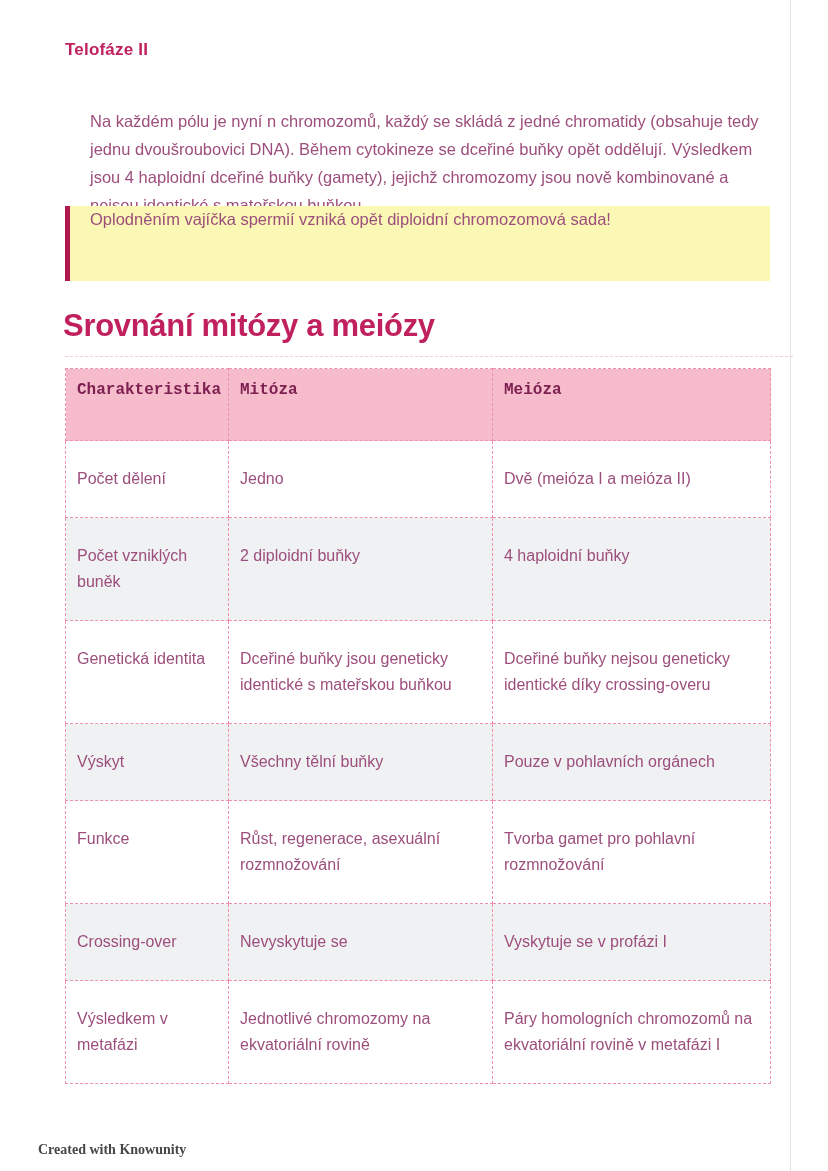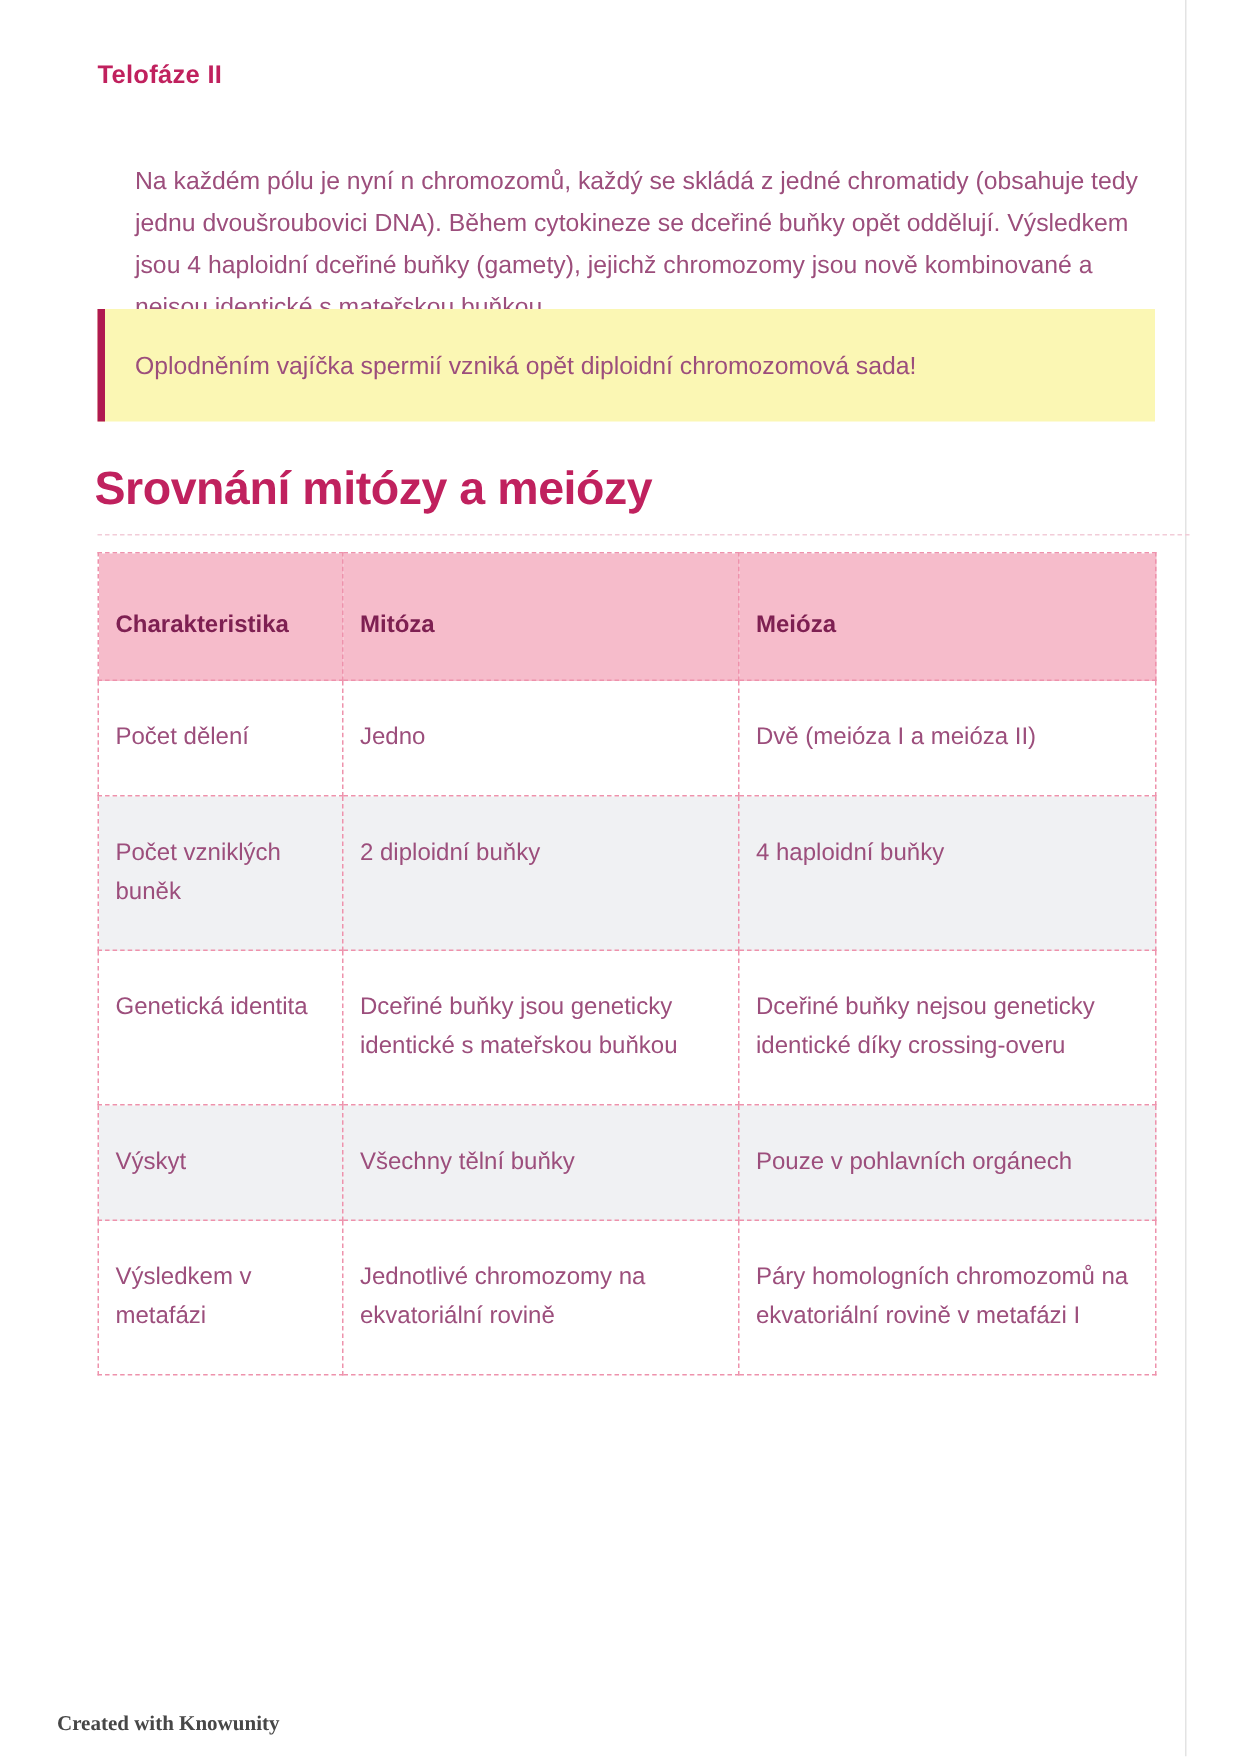--- a/index.html
+++ b/index.html
@@ -34,21 +34,21 @@
     letter-spacing: 0.2px;
   }
   .body-paragraph {
     position: absolute; left: 90px; top: 87px; width: 678px;
     font-size: 16.5px; line-height: 28px; color: var(--body-text); margin-top: 20px;
   }
   .callout {
     position: absolute; left: 65px; top: 206px; width: 705px; height: 75px;
     background: var(--callout-bg);
     border-left: 5px solid var(--callout-border);
-    display: flex; align-items: center;
+    display: flex; 
     padding-left: 20px; padding-right: 16px;
   }
   .callout-text {
     font-size: 16.5px; line-height: 26px; color: var(--body-text);
   }
   .main-heading {
     position: absolute; left: 63px; top: 308px;
     font-size: 31px; font-weight: bold; color: var(--accent);
     letter-spacing: -0.3px;
   }
@@ -66,21 +66,21 @@
   .comparison-table th, .comparison-table td {
     border: 1px dashed var(--dash);
     vertical-align: top; text-align: left;
     font-size: 16px; line-height: 26px;
     padding: 25px 12px 25px 11px;
   }
   .comparison-table thead th {
     background: var(--th-bg);
     color: var(--th-text);
     font-weight: bold;
-    height: 72px; padding-top: 35px; padding-bottom: 23px;
+    height: 72px; padding-top: 8px; padding-bottom: 23px; font-family: Liberation Mono, monospace;
   }
   .comparison-table tbody td { color: var(--body-text); background: #ffffff; }
   .comparison-table tbody tr:nth-child(even) td { background: var(--row-alt); }
   .footer-left {
     position: absolute; left: 38px; top: 1142px;
     font-family: "Liberation Serif", "DejaVu Serif", serif;
     font-size: 14px; font-weight: bold; color: var(--footer-text);
   }
   .footer-right {
     position: absolute; right: 33px; top: 1185px;
@@ -133,20 +133,30 @@
       <td>Genetická identita</td>
       <td>Dceřiné buňky jsou geneticky identické s mateřskou buňkou</td>
       <td>Dceřiné buňky nejsou geneticky identické díky crossing-overu</td>
     </tr>
     <tr>
       <td>Výskyt</td>
       <td>Všechny tělní buňky</td>
       <td>Pouze v pohlavních orgánech</td>
     </tr>
     <tr>
+      <td>Funkce</td>
+      <td>Růst, regenerace, asexuální rozmnožování</td>
+      <td>Tvorba gamet pro pohlavní rozmnožování</td>
+    </tr>
+    <tr>
+      <td>Crossing-over</td>
+      <td>Nevyskytuje se</td>
+      <td>Vyskytuje se v profázi I</td>
+    </tr>
+    <tr>
       <td>Výsledkem v metafázi</td>
       <td>Jednotlivé chromozomy na ekvatoriální rovině</td>
       <td>Páry homologních chromozomů na ekvatoriální rovině v metafázi I</td>
     </tr>
   </tbody>
 </table>
 
 <div class="footer-left">Created with Knowunity</div>
 <div class="footer-right">Page 5 of 6</div>
 

